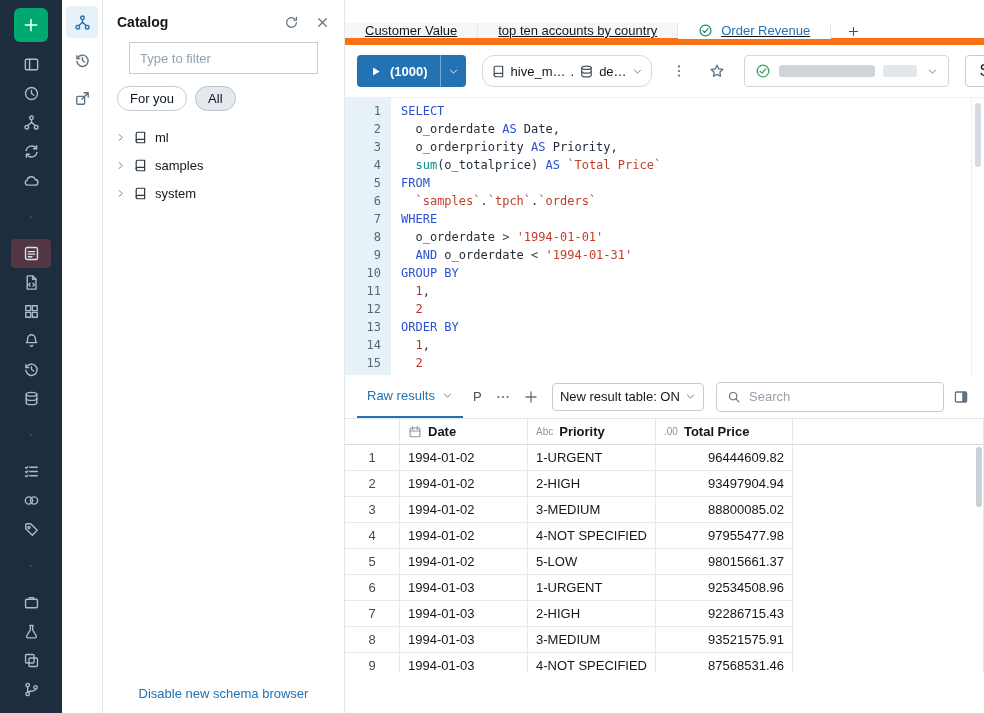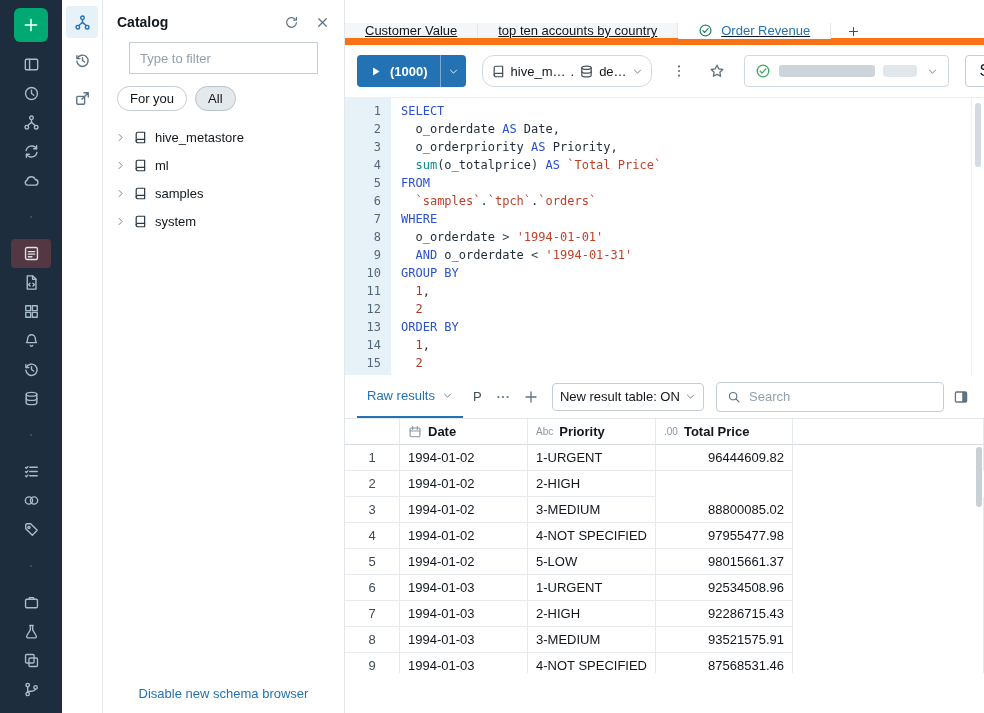--- a/index.html
+++ b/index.html
@@ -323,34 +323,20 @@
           <svg class="ic" viewBox="0 0 16 16" fill="none" stroke="currentColor" stroke-width="1.3" stroke-linecap="round" stroke-linejoin="round">
             <path d="M6 3.6L10.4 8 6 12.4"></path>
           </svg>
         </span>
        <span class="dbi">
           <svg class="ic" viewBox="0 0 16 16" fill="none" stroke="currentColor" stroke-width="1.3" stroke-linecap="round" stroke-linejoin="round">
             <path d="M12.4 13.6H5.2a1.8 1.8 0 0 1-1.8-1.8V4a1.6 1.6 0 0 1 1.6-1.6h7.4z"></path>
             <path d="M3.4 11.8A1.8 1.8 0 0 1 5.2 10h7.2"></path>
           </svg>
         </span>
-       <span>hive_metastore</span>
-     </div>
-      <div class="tree-row">
-       <span class="chev">
-          <svg class="ic" viewBox="0 0 16 16" fill="none" stroke="currentColor" stroke-width="1.3" stroke-linecap="round" stroke-linejoin="round">
-            <path d="M6 3.6L10.4 8 6 12.4"></path>
-          </svg>
-        </span>
-       <span class="dbi">
-          <svg class="ic" viewBox="0 0 16 16" fill="none" stroke="currentColor" stroke-width="1.3" stroke-linecap="round" stroke-linejoin="round">
-            <path d="M12.4 13.6H5.2a1.8 1.8 0 0 1-1.8-1.8V4a1.6 1.6 0 0 1 1.6-1.6h7.4z"></path>
-            <path d="M3.4 11.8A1.8 1.8 0 0 1 5.2 10h7.2"></path>
-          </svg>
-        </span>
        <span>ml</span>
      </div>
       <div class="tree-row">
        <span class="chev">
           <svg class="ic" viewBox="0 0 16 16" fill="none" stroke="currentColor" stroke-width="1.3" stroke-linecap="round" stroke-linejoin="round">
             <path d="M6 3.6L10.4 8 6 12.4"></path>
           </svg>
         </span>
        <span class="dbi">
           <svg class="ic" viewBox="0 0 16 16" fill="none" stroke="currentColor" stroke-width="1.3" stroke-linecap="round" stroke-linejoin="round">
@@ -581,20 +567,21 @@
        <div class="t-cell num-cell">1</div>
        <div class="t-cell">1994-01-02</div>
        <div class="t-cell">1-URGENT</div>
        <div class="t-cell t-right">96444609.82</div>
        <div class="t-cell t-fill"></div>
      </div>
         <div class="t-row">
        <div class="t-cell num-cell">2</div>
        <div class="t-cell">1994-01-02</div>
        <div class="t-cell">2-HIGH</div>
+       <div class="t-cell t-right">93497904.94</div>
        <div class="t-cell t-fill"></div>
      </div>
         <div class="t-row">
        <div class="t-cell num-cell">3</div>
        <div class="t-cell">1994-01-02</div>
        <div class="t-cell">3-MEDIUM</div>
        <div class="t-cell t-right">88800085.02</div>
        <div class="t-cell t-fill"></div>
      </div>
         <div class="t-row">

